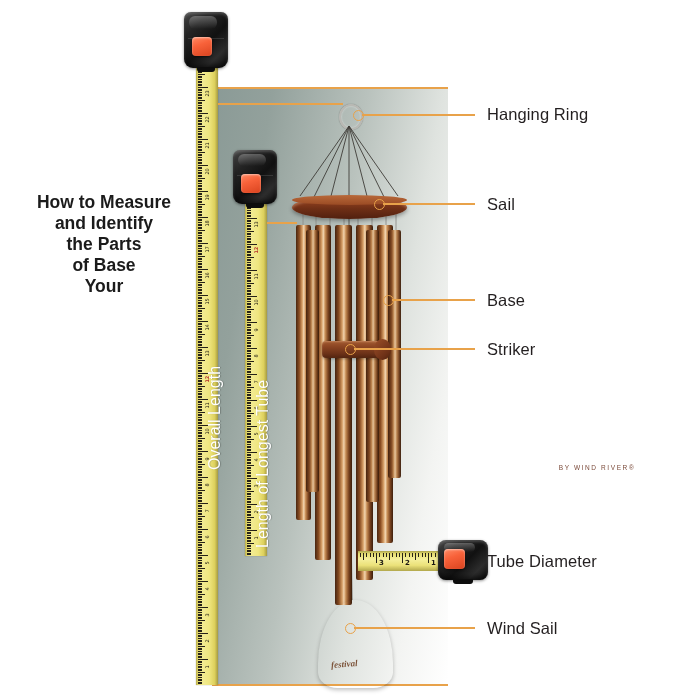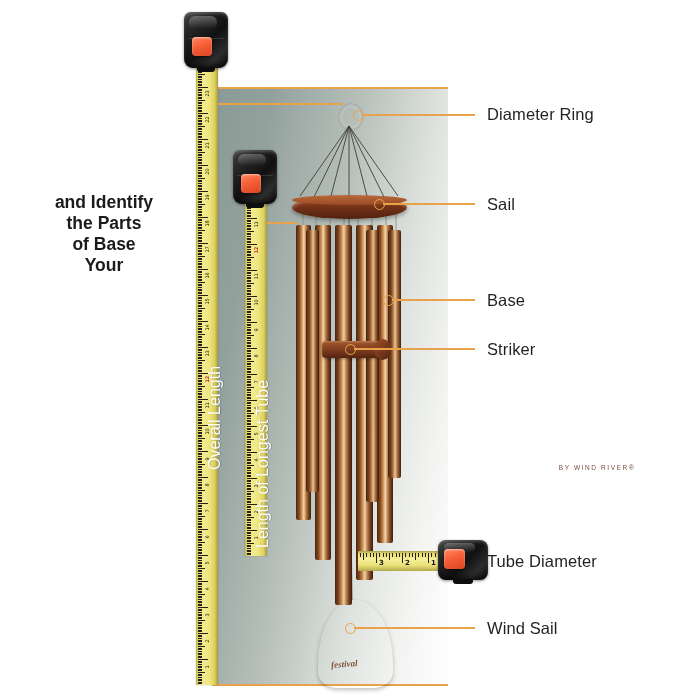--- a/index.html
+++ b/index.html
@@ -96,20 +96,21 @@
 </head>
 <body>
 
 <div id="stage">
 
   <div class="panel"></div>
   <div class="panel-line panel-top-line"></div>
   <div class="panel-line panel-bottom-line"></div>
 
   <div class="headline">
+    <div>How to Measure</div>
     <div>and Identify</div>
     <div>the Parts</div>
     <div>of Base</div>
     <div>Your</div>
   </div>
 
   <div class="tape-v" id="tapeA" style="left:196px;top:60px;height:625px;">
     <div class="ticks" id="ticksA">
         <div class="tk s" style="top:623.4px"></div>
         <div class="tk s" style="top:621.8px"></div>
@@ -871,21 +872,21 @@
       </div>
   </div>
   <div class="case" style="left:438px;top:540px;width:50px;height:40px;border-radius:8px;">
     <div class="hl"></div>
     <div class="btn-lock" style="left:6px;top:9px;width:21px;height:20px;"></div>
     <div class="foot"></div>
   </div>
 
   <div class="dot" style="left:353px;top:110px;"></div>
   <div class="lead" style="left:362px;top:114px;width:113px;"></div>
-  <div class="label" style="left:487px;top:105px;">Diameter Ring</div>
+  <div class="label" style="left:487px;top:105px;">Hanging Ring</div>
 
   <div class="lead" style="left:218px;top:103px;width:125px;"></div>
 
   <div class="dot" style="left:374px;top:199px;"></div>
   <div class="lead" style="left:383px;top:203px;width:92px;"></div>
   <div class="label" style="left:487px;top:195px;">Sail</div>
 
   <div class="lead" style="left:267px;top:222px;width:30px;"></div>
 
   <div class="dot" style="left:383px;top:295px;"></div>

